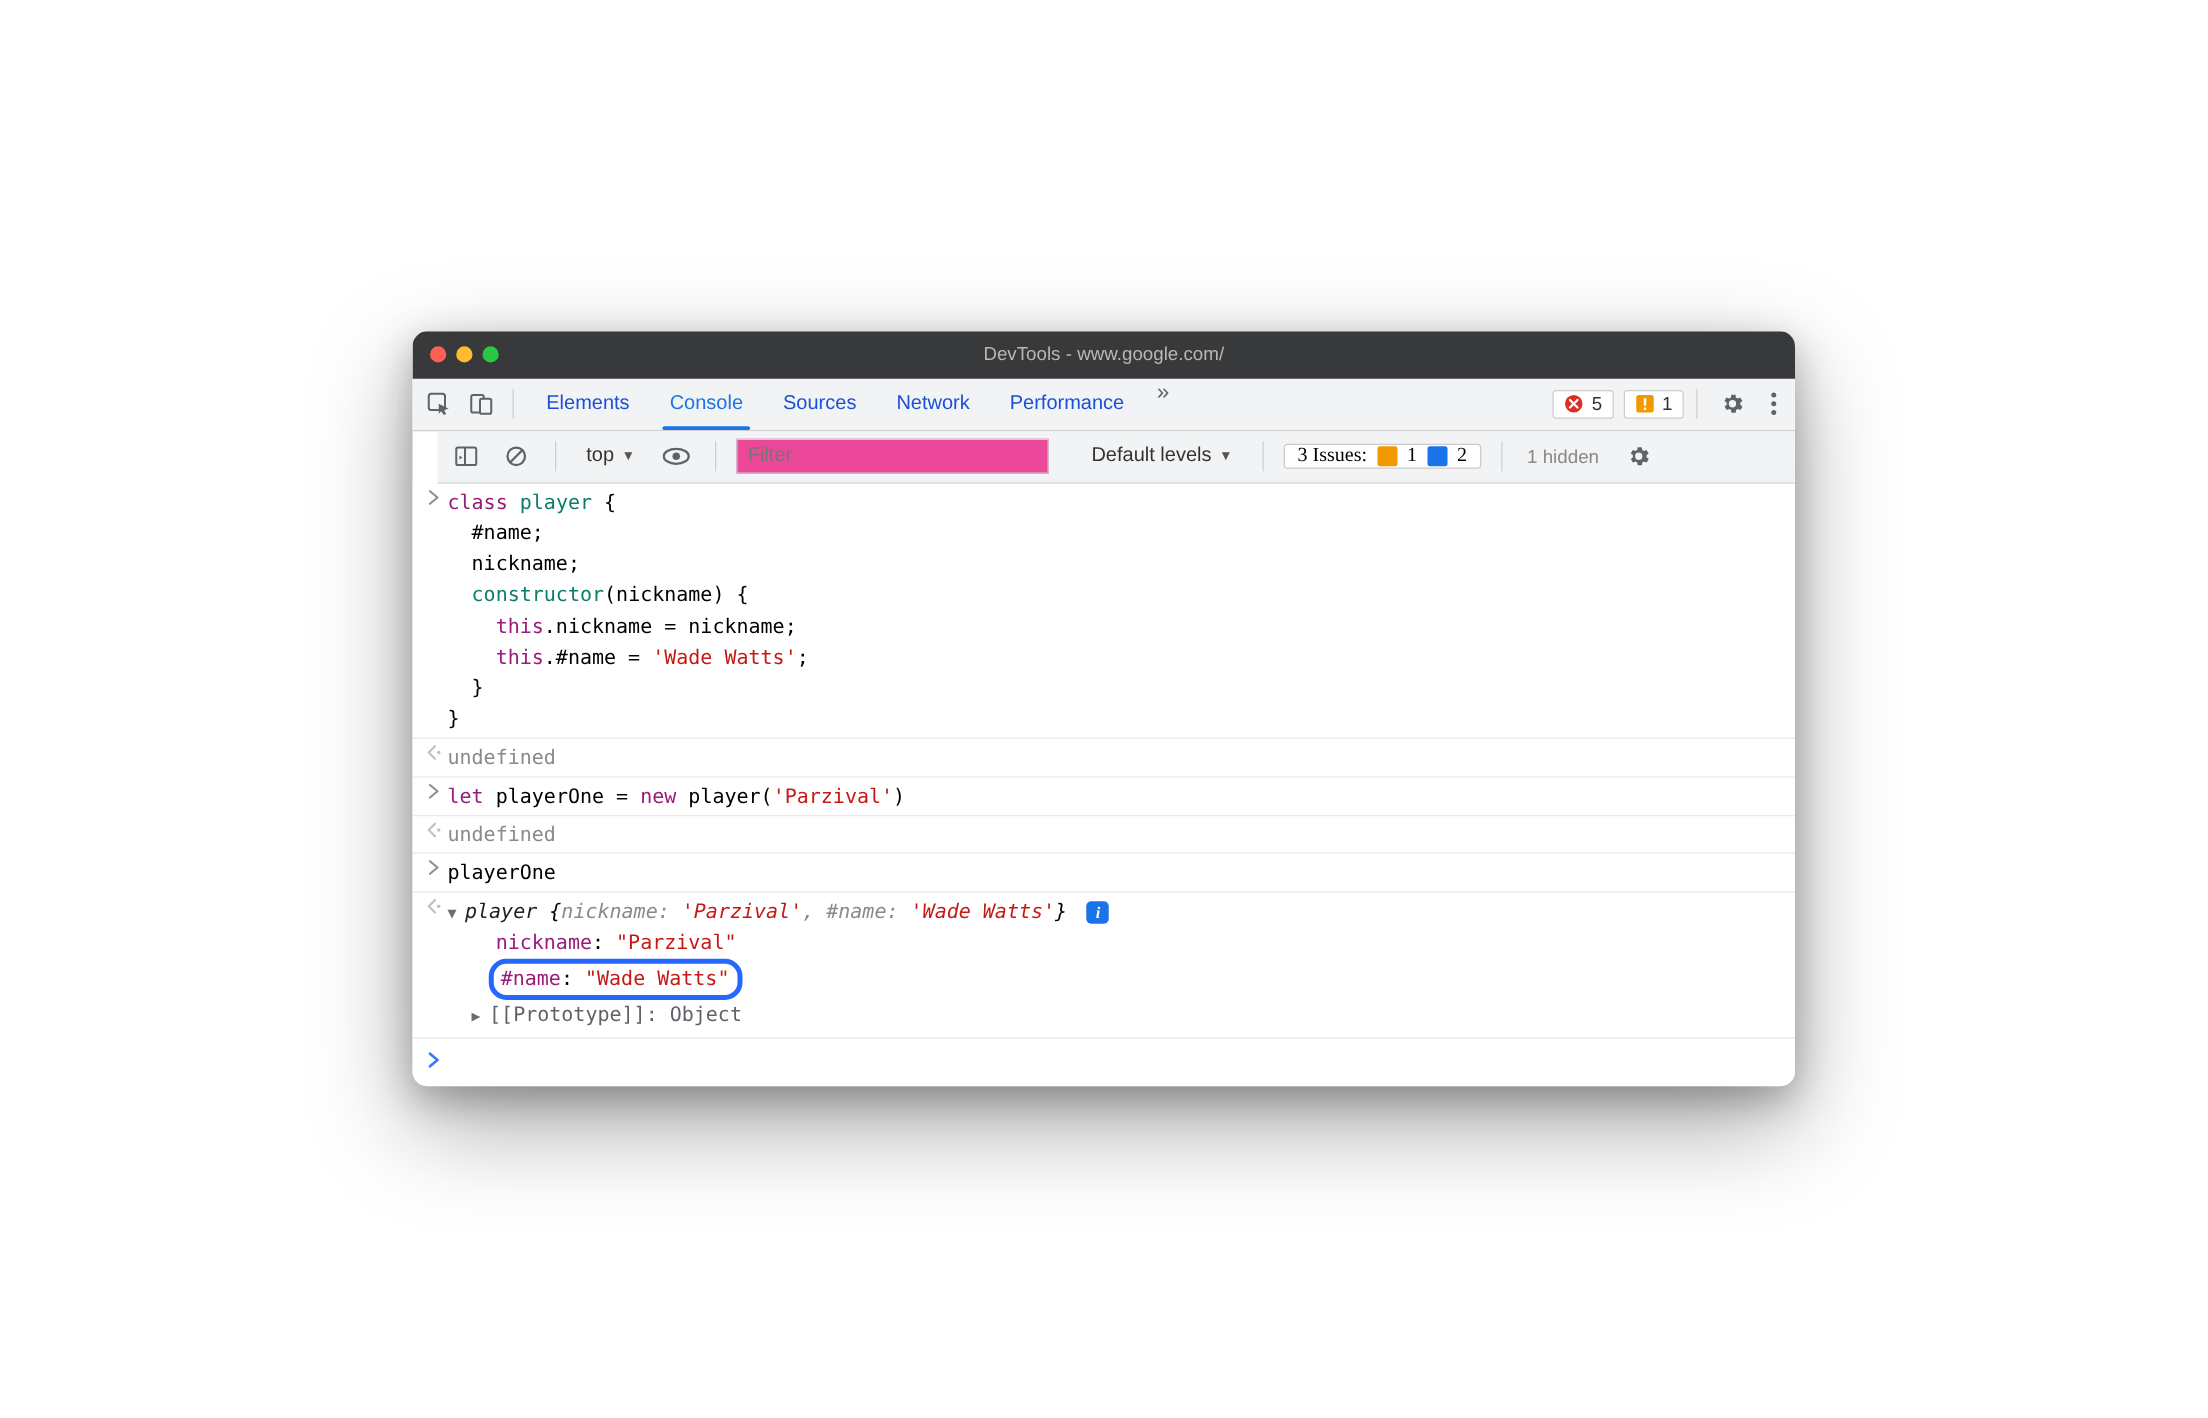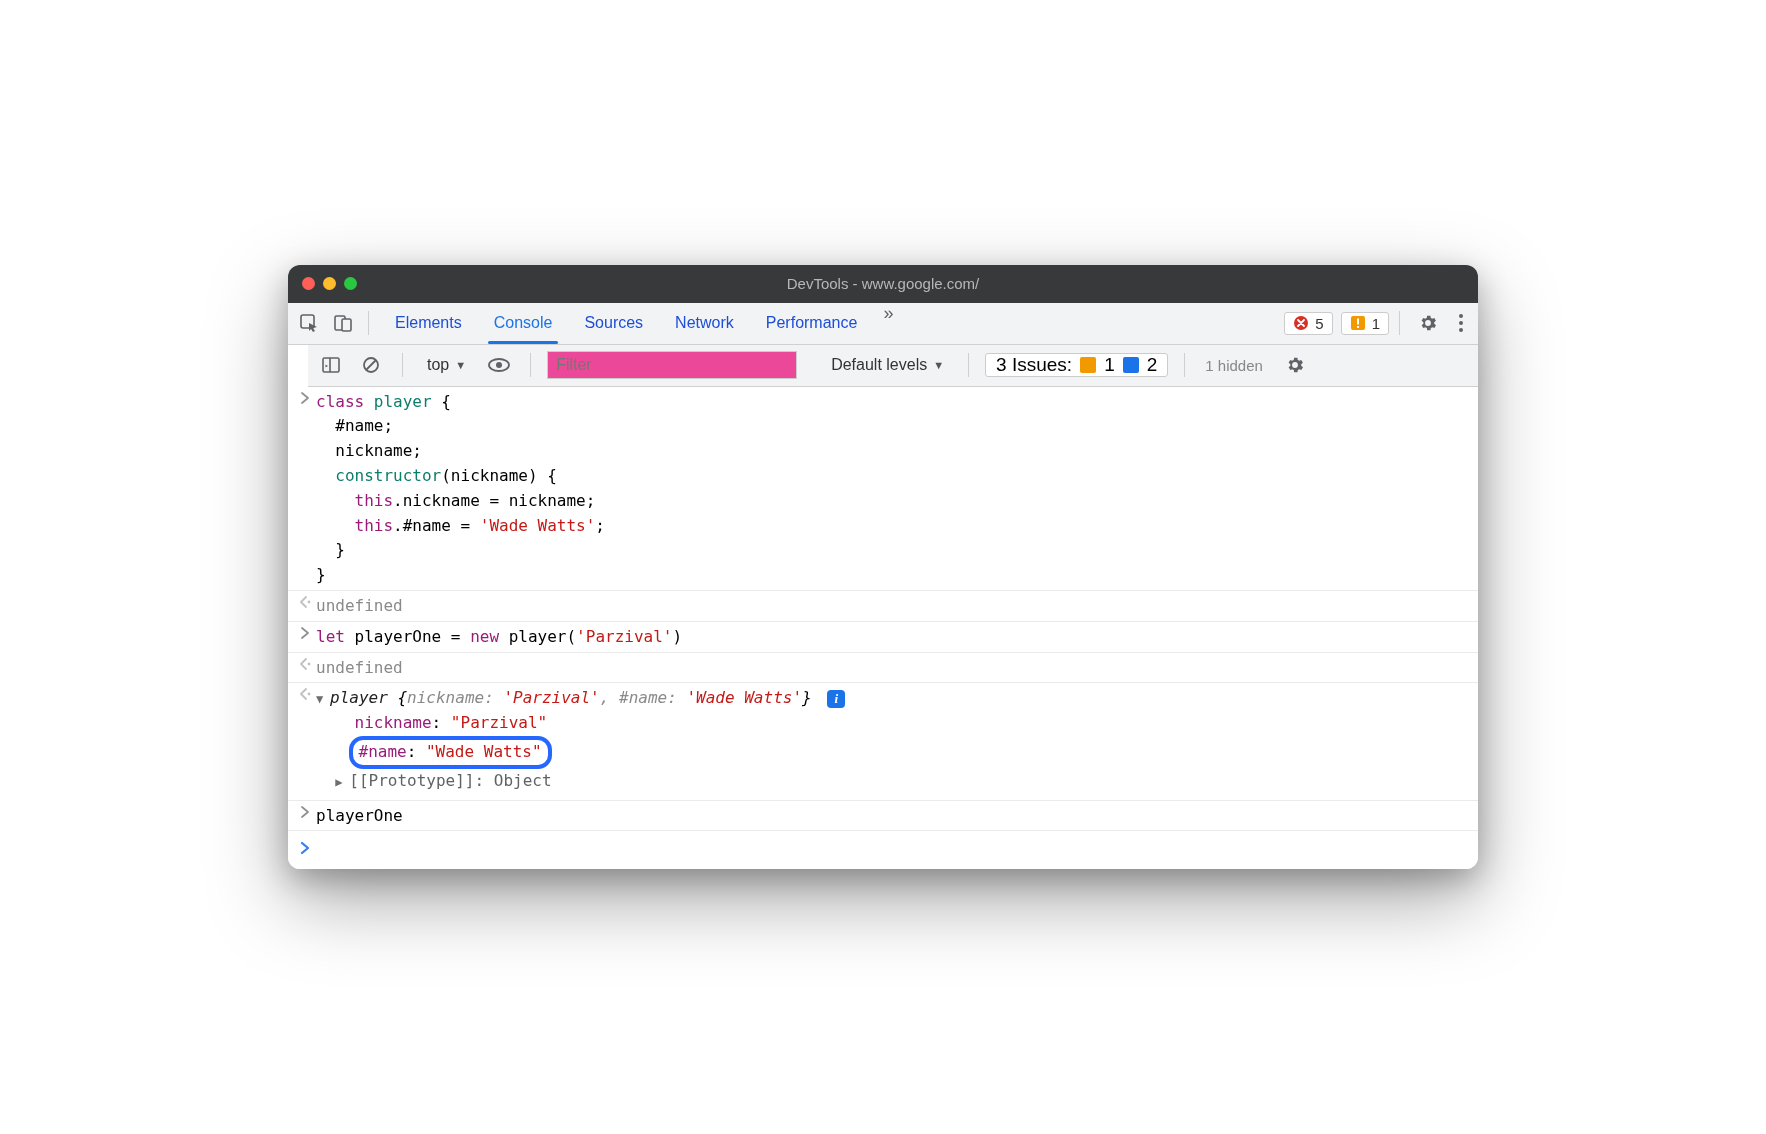--- a/index.html
+++ b/index.html
@@ -6,21 +6,21 @@
   body {
     background: #fff;
     font-family: -apple-system, BlinkMacSystemFont, "Segoe UI", Helvetica, Arial, sans-serif;
     display: flex;
     align-items: center;
     justify-content: center;
     min-height: 100vh;
     padding: 40px;
   }
   .window {
-    width: 1190px;
+    width: 1106px;
     border-radius: 12px;
     overflow: hidden;
     background: #fff;
     box-shadow: 0 30px 80px rgba(0,0,0,0.35), 0 10px 30px rgba(0,0,0,0.25);
     font-size: 15px;
   }
   
   .titlebar {
     background: #38393b;
     height: 38px;
@@ -79,21 +79,21 @@
     display: inline-flex; align-items: center; gap: 6px;
     padding: 4px 8px; color: #333; cursor: pointer; font-size: 16px;
   }
   .dd-arrow { font-size: 11px; color: #555; }
   .filter-input {
     flex: 0 0 250px; height: 28px; border: 1px solid #ccc; background: #ec4899;
     padding: 0 8px; font-size: 16px; color: #333;
   }
   .pill {
     display:inline-flex; align-items:center; gap:8px; padding:0 10px;
-    border:1px solid #ccc; background:#fff; border-radius:3px; font-size:19px;
+    border:1px solid #ccc; background:#fff; border-radius:3px; font-size:16px;font-family:Liberation Serif, serif;
   }
   .pill .sq { width:16px; height:16px; border-radius:2px; display:inline-block; }
   .sq.orange { background:#f29900; }
   .sq.blue { background:#1a73e8; }
   .hidden-label { color:#888; padding: 0 4px;}
   
   .console {
     font-family: Menlo, "SF Mono", Consolas, monospace;
     font-size: 16px; line-height: 1.55;
     background: #fff;
@@ -293,42 +293,42 @@
     <div class="row">
       <div class="gutter">
         <svg width="14" height="14" viewBox="0 0 14 14">
             <path d="M8 2 L3 7 L8 12" fill="none" stroke="#c1c1c1" stroke-width="1.8" stroke-linecap="round" stroke-linejoin="round"></path>
             <circle cx="11" cy="7" r="1.4" fill="#c1c1c1"></circle>
           </svg>
       </div>
       <div class="content dim">undefined</div>
     </div>
 
+    <div class="row">
+      <div class="gutter">
+        <svg width="12" height="14" viewBox="0 0 12 14">
+            <path d="M3 2 L9 7 L3 12" fill="none" stroke="#919191" stroke-width="1.8" stroke-linecap="round" stroke-linejoin="round"></path>
+          </svg>
+      </div>
+      <div class="content">playerOne</div>
+    </div>
+
     <div class="row" style="padding-bottom:6px;">
       <div class="gutter">
         <svg width="14" height="14" viewBox="0 0 14 14">
             <path d="M8 2 L3 7 L8 12" fill="none" stroke="#c1c1c1" stroke-width="1.8" stroke-linecap="round" stroke-linejoin="round"></path>
             <circle cx="11" cy="7" r="1.4" fill="#c1c1c1"></circle>
           </svg>
       </div>
       <div class="content"><span class="caret down"></span><span class="italic"><span class="objname">player </span><span>{</span><span class="dim">nickname: </span><span class="str">'Parzival'</span><span class="dim">, </span><span class="dim">#name: </span><span class="str">'Wade Watts'</span><span>}</span></span> <span class="info-badge">i</span>
     <span class="prop">nickname</span><span>: </span><span class="str">"Parzival"</span>
     <span class="hlbox"><span class="prop">#name</span><span>: </span><span class="str">"Wade Watts"</span></span>
   <span class="caret right"></span><span class="proto-row"><span>[[Prototype]]</span><span>: </span><span>Object</span></span></div>
     </div>
 
-    <div class="row">
-      <div class="gutter">
-        <svg width="12" height="14" viewBox="0 0 12 14">
-            <path d="M3 2 L9 7 L3 12" fill="none" stroke="#919191" stroke-width="1.8" stroke-linecap="round" stroke-linejoin="round"></path>
-          </svg>
-      </div>
-      <div class="content">playerOne</div>
-    </div>
-
     <div class="row prompt">
       <div class="gutter blue">
         <svg width="12" height="14" viewBox="0 0 12 14">
             <path d="M3 2 L9 7 L3 12" fill="none" stroke="#367cf1" stroke-width="2.2" stroke-linecap="round" stroke-linejoin="round"></path>
           </svg>
       </div>
       <div class="content"></div>
     </div>
 
   </div>

